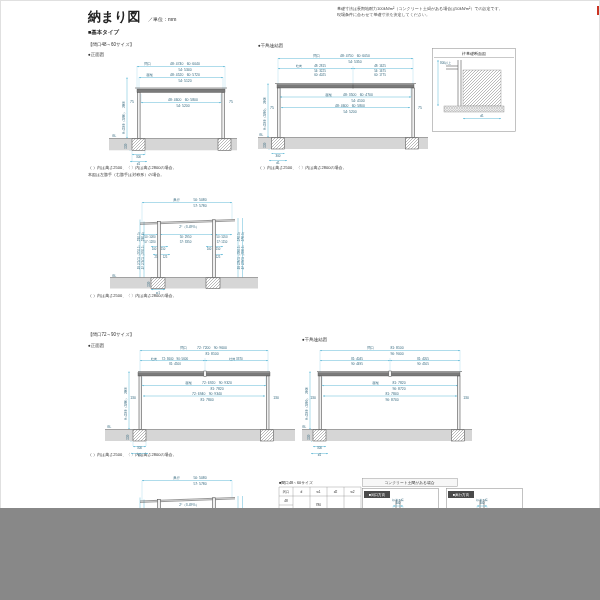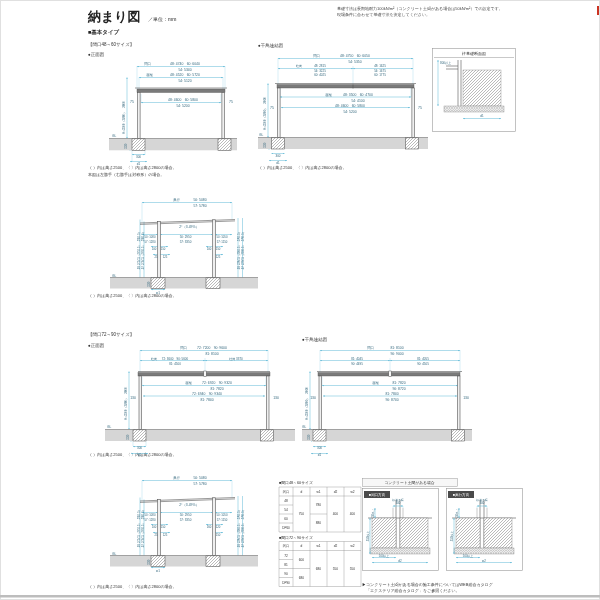--- a/index.html
+++ b/index.html
@@ -1,16 +1,16 @@
 <!DOCTYPE html>
 <html><head>
 <meta charset="utf-8">
 <style>
   html,body{margin:0;padding:0;background:#888;}
-  .page{position:relative;width:600px;height:600px;background:#ffffff;overflow:hidden;
+  .page{position:relative;width:600px;height:508px;background:#ffffff;overflow:hidden;
         font-family:"Liberation Sans", sans-serif;text-align:center;}
   svg{display:block;}
   svg text{font-family:"Liberation Sans", sans-serif;}
   .st{stroke:#555;stroke-width:0.6;fill:none;}
   .stn{stroke:#777;stroke-width:0.4;fill:none;}
   .stf{fill:#7a7a7a;stroke:#555;stroke-width:0.4;}
   .post{fill:#efefef;stroke:#555;stroke-width:0.6;}
   .dim{stroke:#5fb8d6;stroke-width:0.5;fill:none;}
   .dm{marker-start:url(#ma);marker-end:url(#ma);}
   .ext{stroke:#9ed6e8;stroke-width:0.4;fill:none;}

